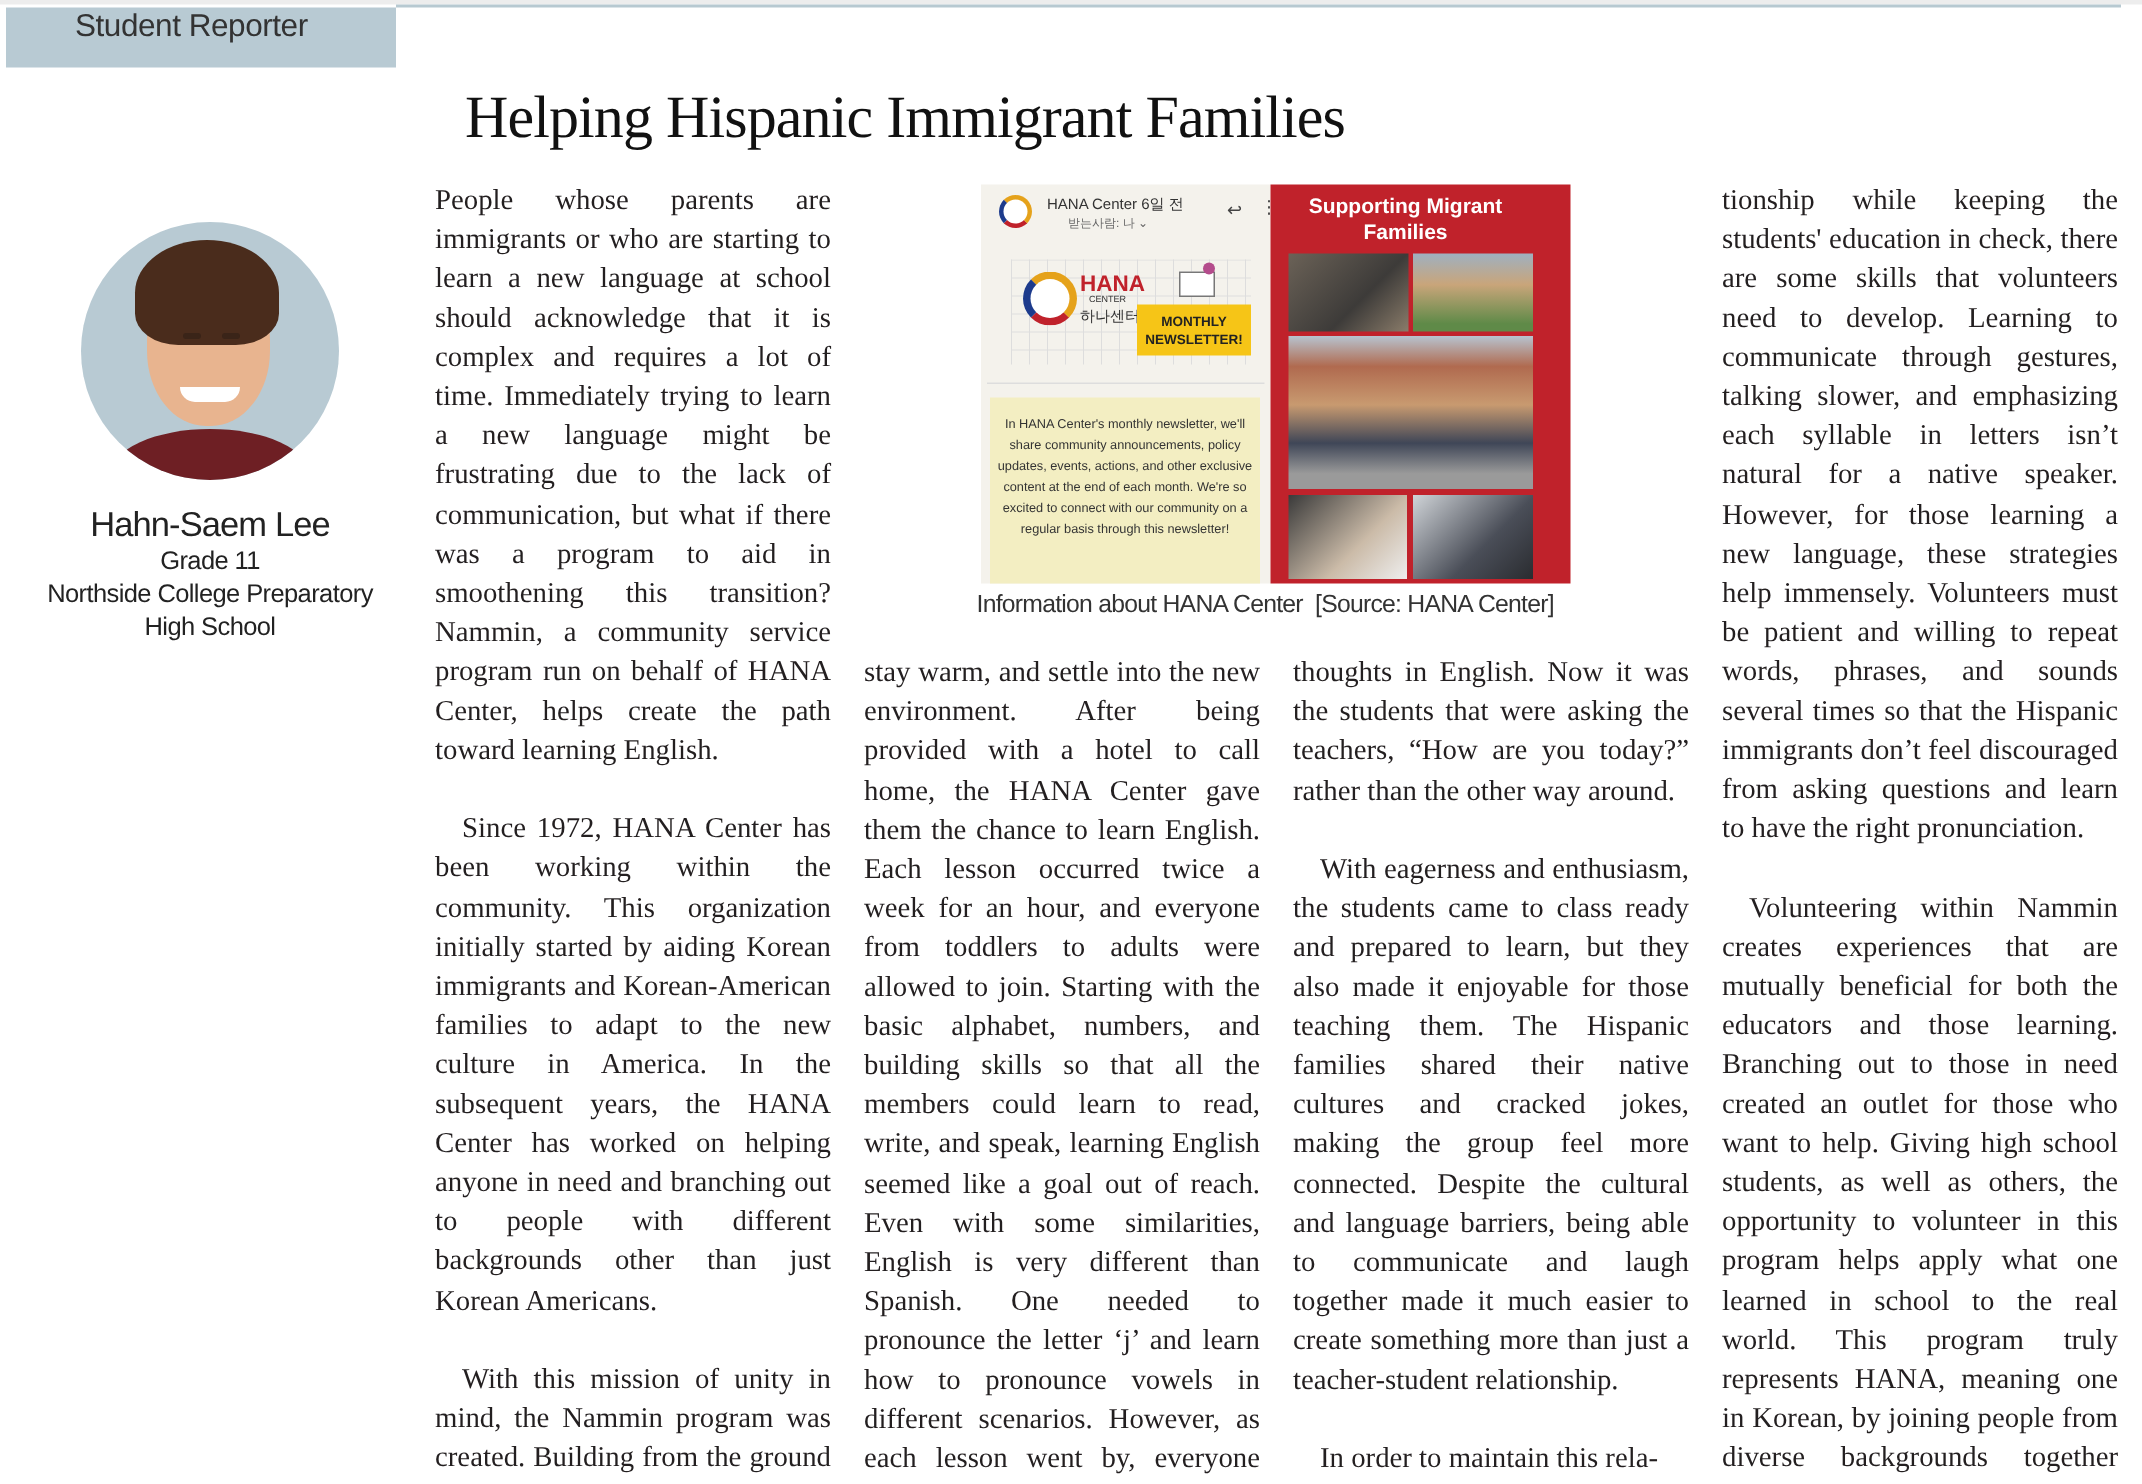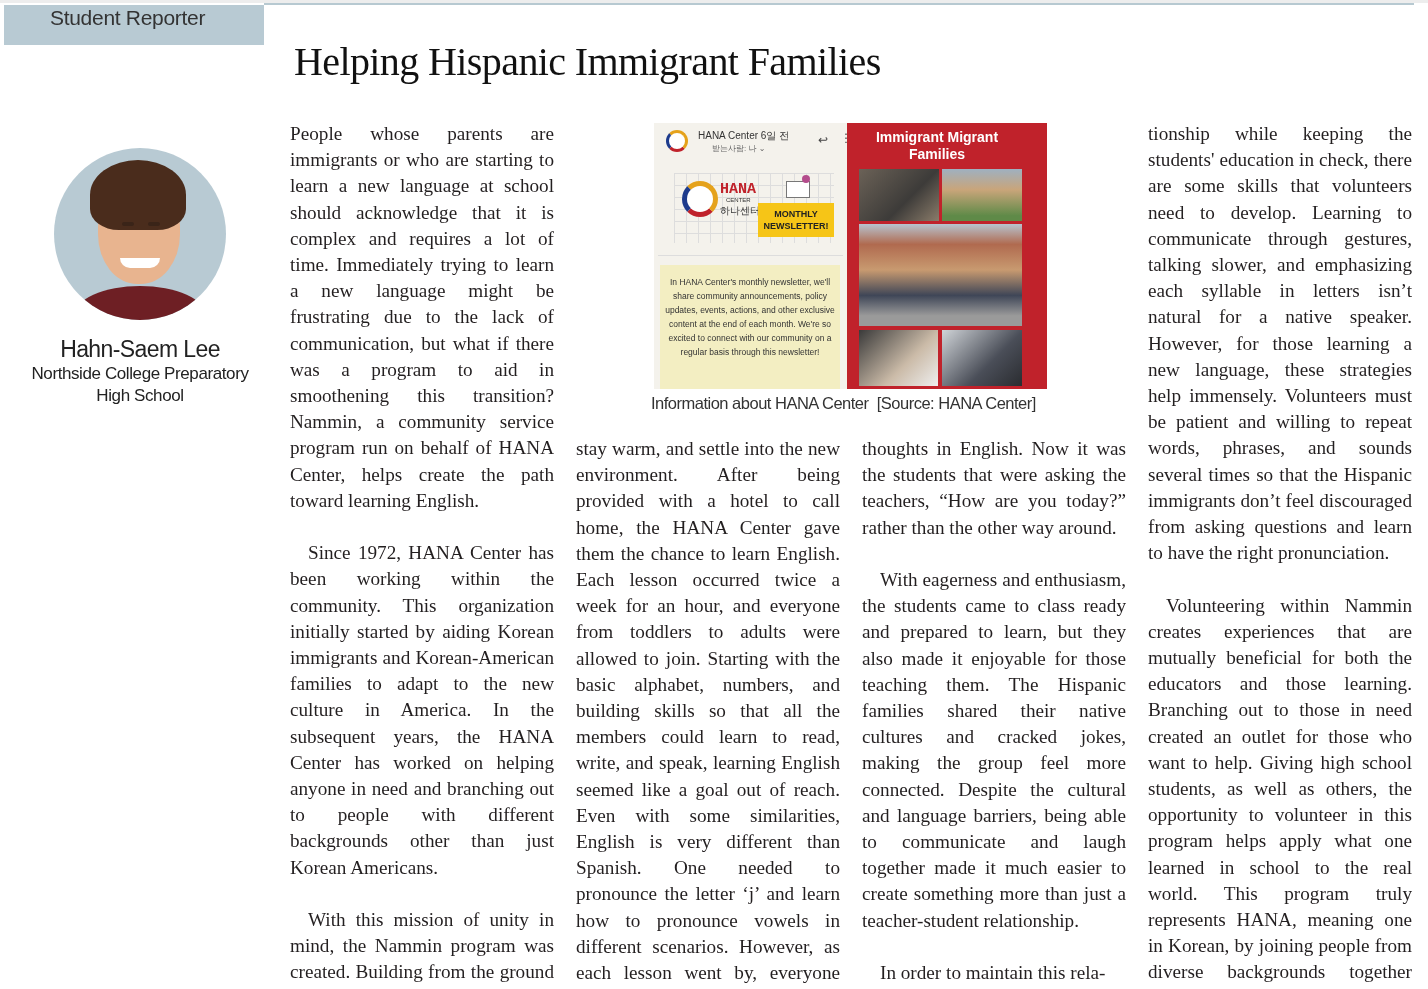--- a/index.html
+++ b/index.html
@@ -1,21 +1,21 @@
 <!DOCTYPE html>
 <html><head>
 <meta charset="utf-8">
 <style>
   html, body { margin:0; padding:0; background:#ffffff; }
   body { width:1428px; height:989px; position:relative; overflow:hidden; color:#231f20; }
   .topline { position:absolute; left:264px; top:3px; width:1150px; height:2px; background:#b7c9d1; }
   .topgrey { position:absolute; left:0; top:0; width:1428px; height:3px; background:#ededed; }
   .section-tab { position:absolute; left:4px; top:5px; width:260px; height:40px; background:#b8cad3;
     font-family:"Liberation Sans", sans-serif; font-size:21px; color:#333; line-height:25px; padding-left:46px; box-sizing:border-box; letter-spacing:-0.3px; }
-  .headline { position:absolute; left:294px; top:38px; font-family:"Liberation Serif", serif; font-size:40px; color:#111; letter-spacing:-0.6px; margin:0; font-weight:normal; white-space:nowrap; }
+  .headline { position:absolute; left:294px; top:38px; font-family:"Liberation Serif", serif; font-size:40px; color:#111; letter-spacing:-0.6px; margin:16px; font-weight:normal; white-space:nowrap; }
   .author { position:absolute; left:0; top:148px; width:280px; text-align:center; font-family:"Liberation Sans", sans-serif; }
   .avatar { width:172px; height:172px; border-radius:50%; background:#b8cad3; margin:0 auto; position:relative; overflow:hidden; }
   .avatar .hair { position:absolute; left:36px; top:12px; width:96px; height:70px; background:#4a2c1c; border-radius:50% 50% 30% 30%; }
   .avatar .face { position:absolute; left:44px; top:32px; width:82px; height:104px; background:#e8b48f; border-radius:45% 45% 48% 48%; }
   .avatar .smile { position:absolute; left:66px; top:110px; width:40px; height:10px; background:#fff; border-radius:0 0 20px 20px; }
   .avatar .eye { position:absolute; top:74px; width:12px; height:4px; background:#3a2418; border-radius:2px; }
   .avatar .shirt { position:absolute; left:20px; top:138px; width:132px; height:60px; background:#6e1f24; border-radius:50% 50% 0 0; }
   .author-name { font-size:23px; color:#222; margin-top:16px; letter-spacing:-0.6px; }
   .author-line { font-size:17px; color:#222; line-height:22px; letter-spacing:-0.4px; }
   .col { position:absolute; font-family:"Liberation Serif", serif; font-size:19.2px; line-height:26.2px; color:#231f20; text-align:justify; hyphens:manual; }
@@ -30,21 +30,21 @@
   .panel-left { position:absolute; left:0; top:0; width:193px; height:266px; background:#f4f2ec; overflow:hidden; }
   .panel-right { position:absolute; left:193px; top:0; width:200px; height:266px; background:#c0222b; overflow:hidden; }
   .email-head { position:absolute; left:6px; top:4px; width:182px; height:36px; font-family:"Liberation Sans", sans-serif; }
   .mini-logo { position:absolute; left:6px; top:3px; width:22px; height:22px; border-radius:50%; border:3px solid #e5a21b; border-left-color:#1d3b8c; border-bottom-color:#c0222b; box-sizing:border-box; background:#fff; }
   .sender { position:absolute; left:38px; top:2px; font-size:10px; color:#333; }
   .recipient { position:absolute; left:52px; top:16px; font-size:8px; color:#666; }
   .reply-icon { position:absolute; left:158px; top:6px; font-size:12px; color:#444; }
   .more-icon { position:absolute; left:180px; top:4px; font-size:12px; color:#444; }
   .banner { position:absolute; left:20px; top:50px; width:160px; height:70px; background-image:linear-gradient(#ddd 1px, transparent 1px), linear-gradient(90deg, #ddd 1px, transparent 1px); background-size:12px 12px; }
   .big-logo { position:absolute; left:8px; top:8px; width:36px; height:36px; border-radius:50%; border:5px solid #e5a21b; border-left-color:#1d3b8c; border-bottom-color:#c0222b; box-sizing:border-box; background:#fff; }
-  .hana-word { position:absolute; left:46px; top:8px; font-family:Liberation Mono, monospace; font-weight:bold; color:#c0222b; font-size:15px; }
+  .hana-word { position:absolute; left:46px; top:8px; font-family:Liberation Sans, sans-serif; font-weight:bold; color:#c0222b; font-size:15px; }
   .hana-sub { position:absolute; left:52px; top:24px; font-family:"Liberation Sans", sans-serif; font-size:6px; color:#333; }
   .hana-kr { position:absolute; left:46px; top:31px; font-family:"DejaVu Sans", sans-serif; font-size:10px; color:#333; }
   .newsletter { position:absolute; left:84px; top:30px; width:76px; height:34px; background:#f6c517; font-family:"Liberation Sans", sans-serif; font-weight:bold; font-size:9px; color:#222; text-align:center; line-height:12px; padding-top:5px; box-sizing:border-box; }
   .envelope { position:absolute; left:112px; top:8px; width:22px; height:15px; border:1px solid #777; background:#fff; }
   .envelope-dot { position:absolute; left:128px; top:2px; width:8px; height:8px; border-radius:50%; background:#b44c8c; }
   .divider-line { position:absolute; left:4px; top:132px; width:185px; height:1px; background:#ddd; }
   .notice { position:absolute; left:6px; top:142px; width:180px; height:152px; background:#f3eec2; font-family:"Liberation Sans", sans-serif; font-size:8.5px; line-height:14px; color:#333; text-align:center; padding:10px 4px; box-sizing:border-box; }
   .poster-title { position:absolute; left:0; top:6px; width:180px; text-align:center; color:#fff; font-family:"Liberation Sans", sans-serif; font-weight:bold; font-size:14px; line-height:17px; }
   .photo { position:absolute; }
   .ph1 { left:12px; top:46px; width:80px; height:52px; background:linear-gradient(135deg,#6b6257,#3d3b39 60%,#8a7c6a); }
@@ -65,20 +65,21 @@
 <div class="author">
   <div class="avatar">
     <div class="shirt"></div>
     <div class="face"></div>
     <div class="hair"></div>
     <div class="eye" style="left:68px;"></div>
     <div class="eye" style="left:94px;"></div>
     <div class="smile"></div>
   </div>
   <div class="author-name">Hahn-Saem Lee</div>
+  <div class="author-line">Grade 11</div>
   <div class="author-line">Northside College Preparatory</div>
   <div class="author-line">High School</div>
 </div>
 
 <div class="col c1">
   <p>People whose parents are immigrants or who are starting to learn a new language at school should acknowledge that it is complex and requires a lot of time. Immediately trying to learn a new language might be frustrating due to the lack of communication, but what if there was a program to aid in smoothening this transition? Nammin, a community service program run on behalf of HANA Center, helps create the path toward learning English.</p>
   <p class="indent gap">Since 1972, HANA Center has been working within the community. This organization initially started by aiding Korean immigrants and Korean-American families to adapt to the new culture in America. In the subsequent years, the HANA Center has worked on helping anyone in need and branching out to people with different backgrounds other than just Korean Americans.</p>
   <p class="indent gap">With this mission of unity in mind, the Nammin program was created. Building from the ground up, the Hispanic immigrants needed a place to sleep, eat,</p>
 </div>
 
@@ -100,21 +101,21 @@
       <div class="envelope-dot"></div>
       <div class="newsletter">
         <span>MONTHLY</span><br>
         <span>NEWSLETTER!</span>
       </div>
     </div>
     <div class="divider-line"></div>
     <div class="notice">In HANA Center's monthly newsletter, we'll share community announcements, policy updates, events, actions, and other exclusive content at the end of each month. We're so excited to connect with our community on a regular basis through this newsletter!</div>
   </div>
   <div class="panel-right">
-    <div class="poster-title">Immigrant Migrant Families</div>
+    <div class="poster-title">Supporting Migrant Families</div>
     <div class="photo ph1"></div>
     <div class="photo ph2"></div>
     <div class="photo ph3"></div>
     <div class="photo ph4"></div>
     <div class="photo ph5"></div>
   </div>
 </div>
 <div class="caption">Information about HANA Center  [Source: HANA Center]</div>
 
 <div class="col c2">

